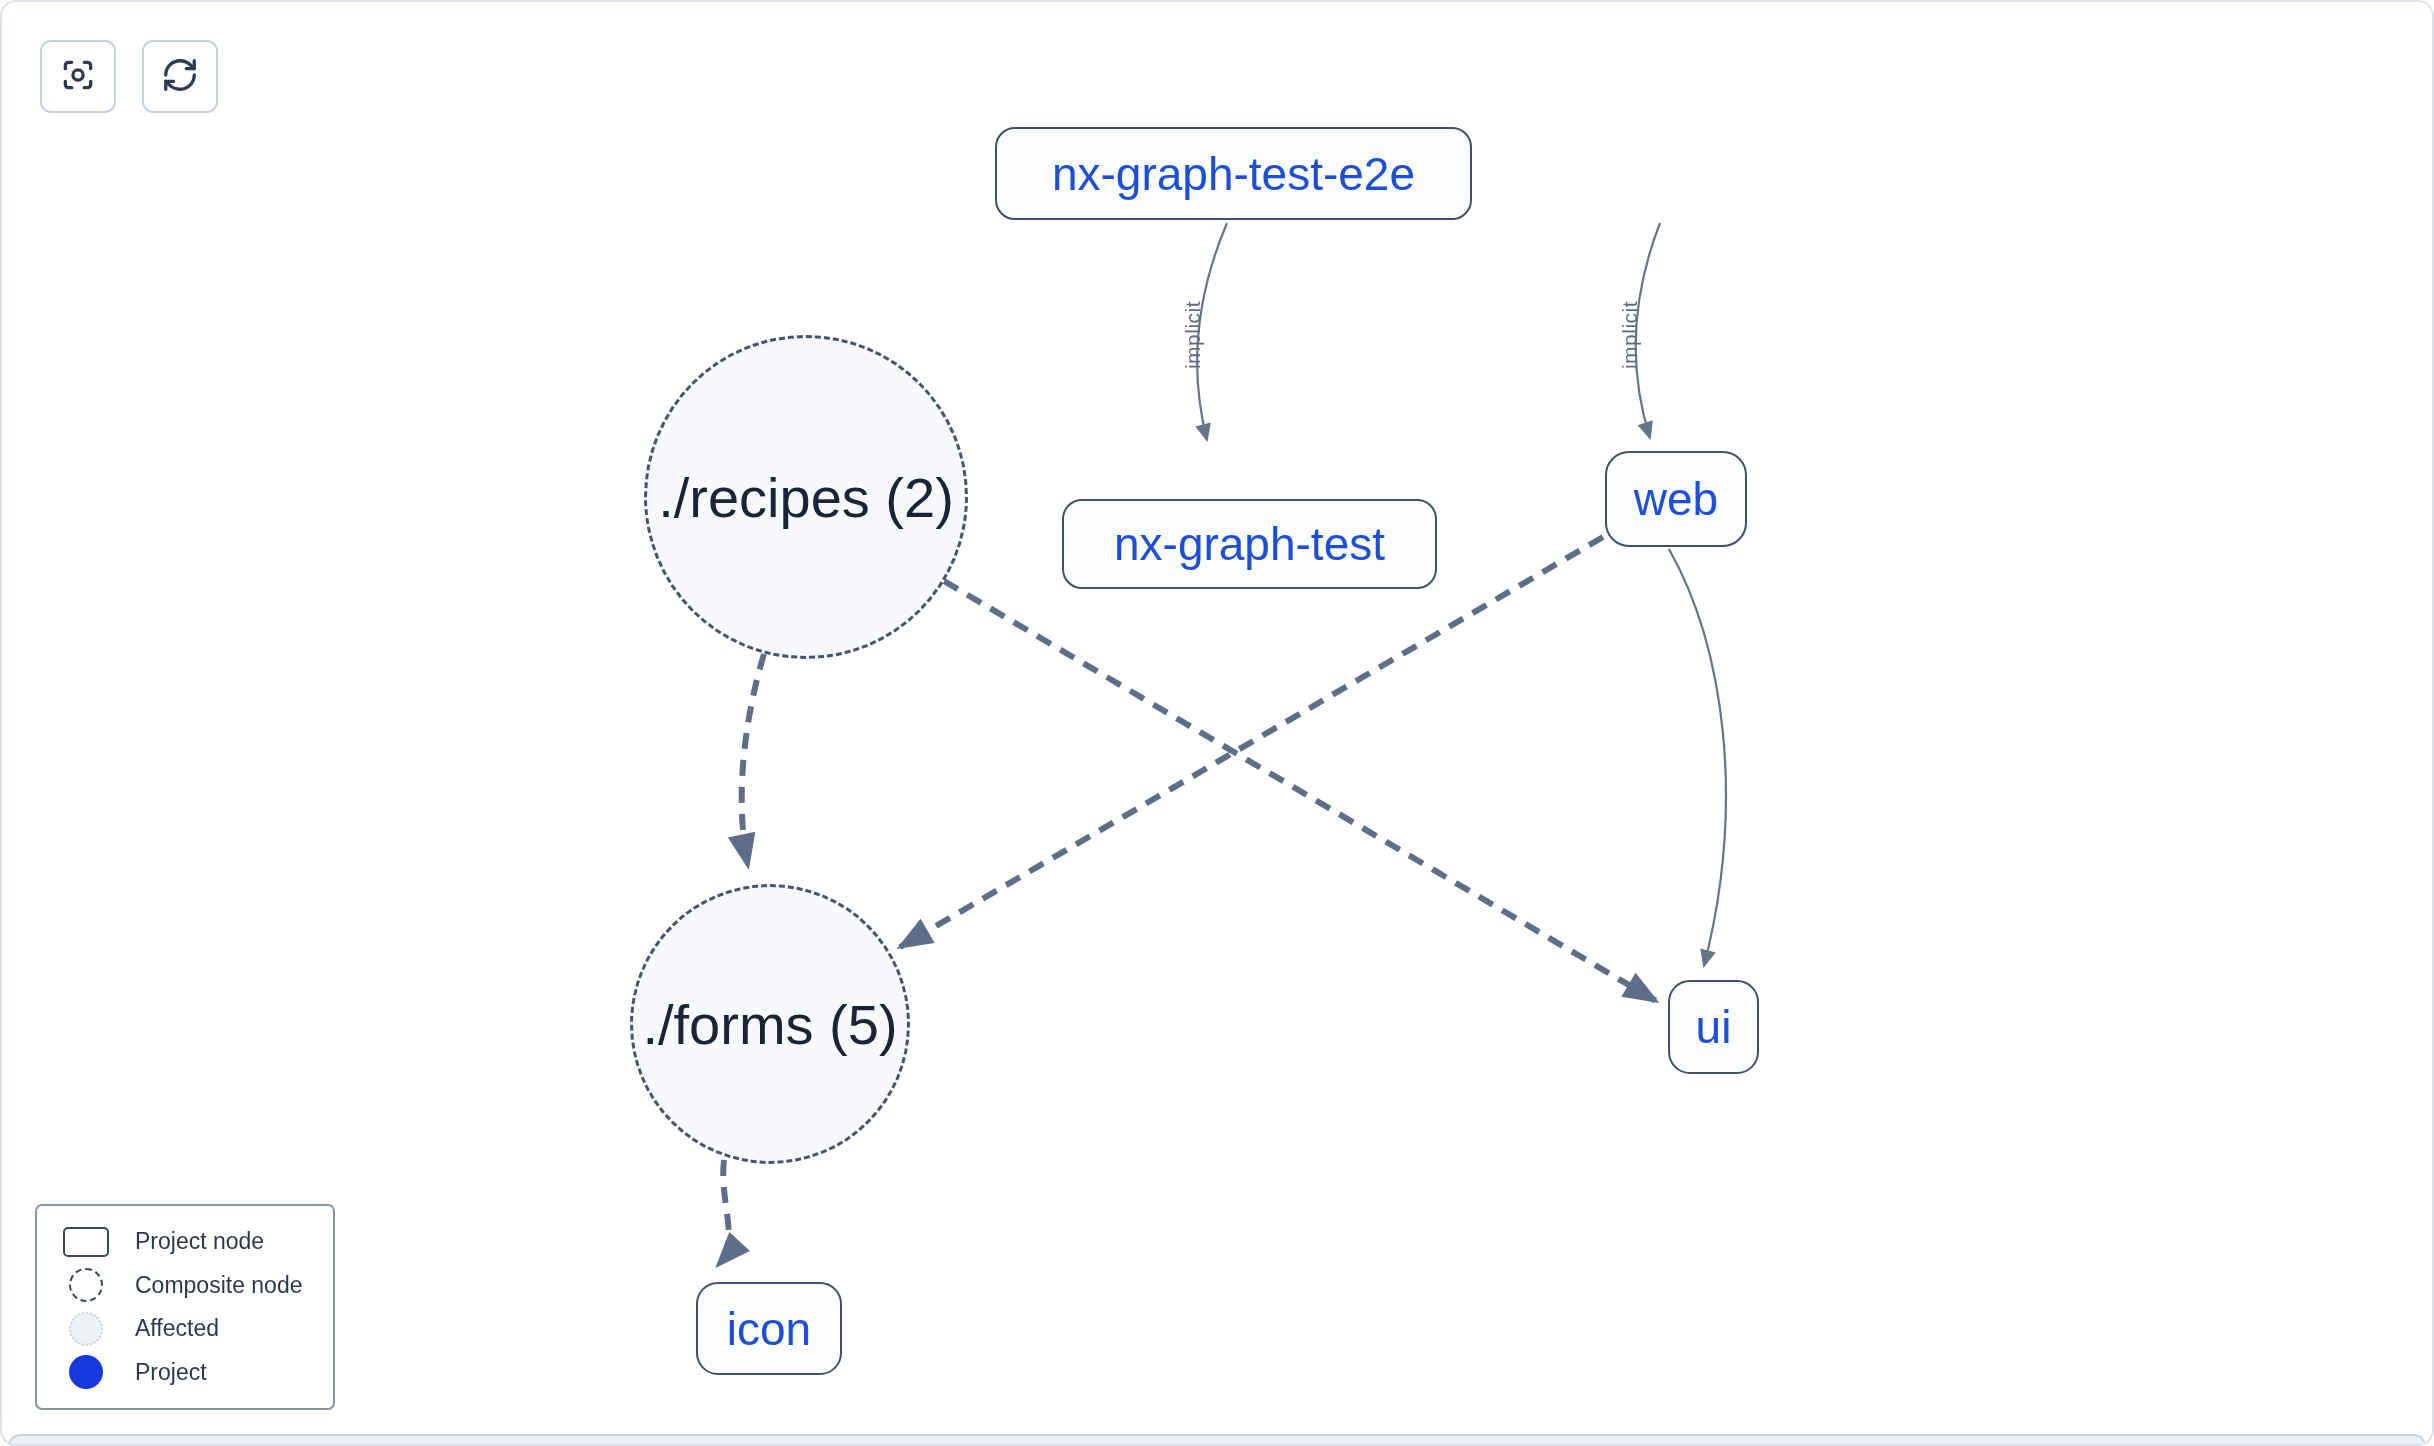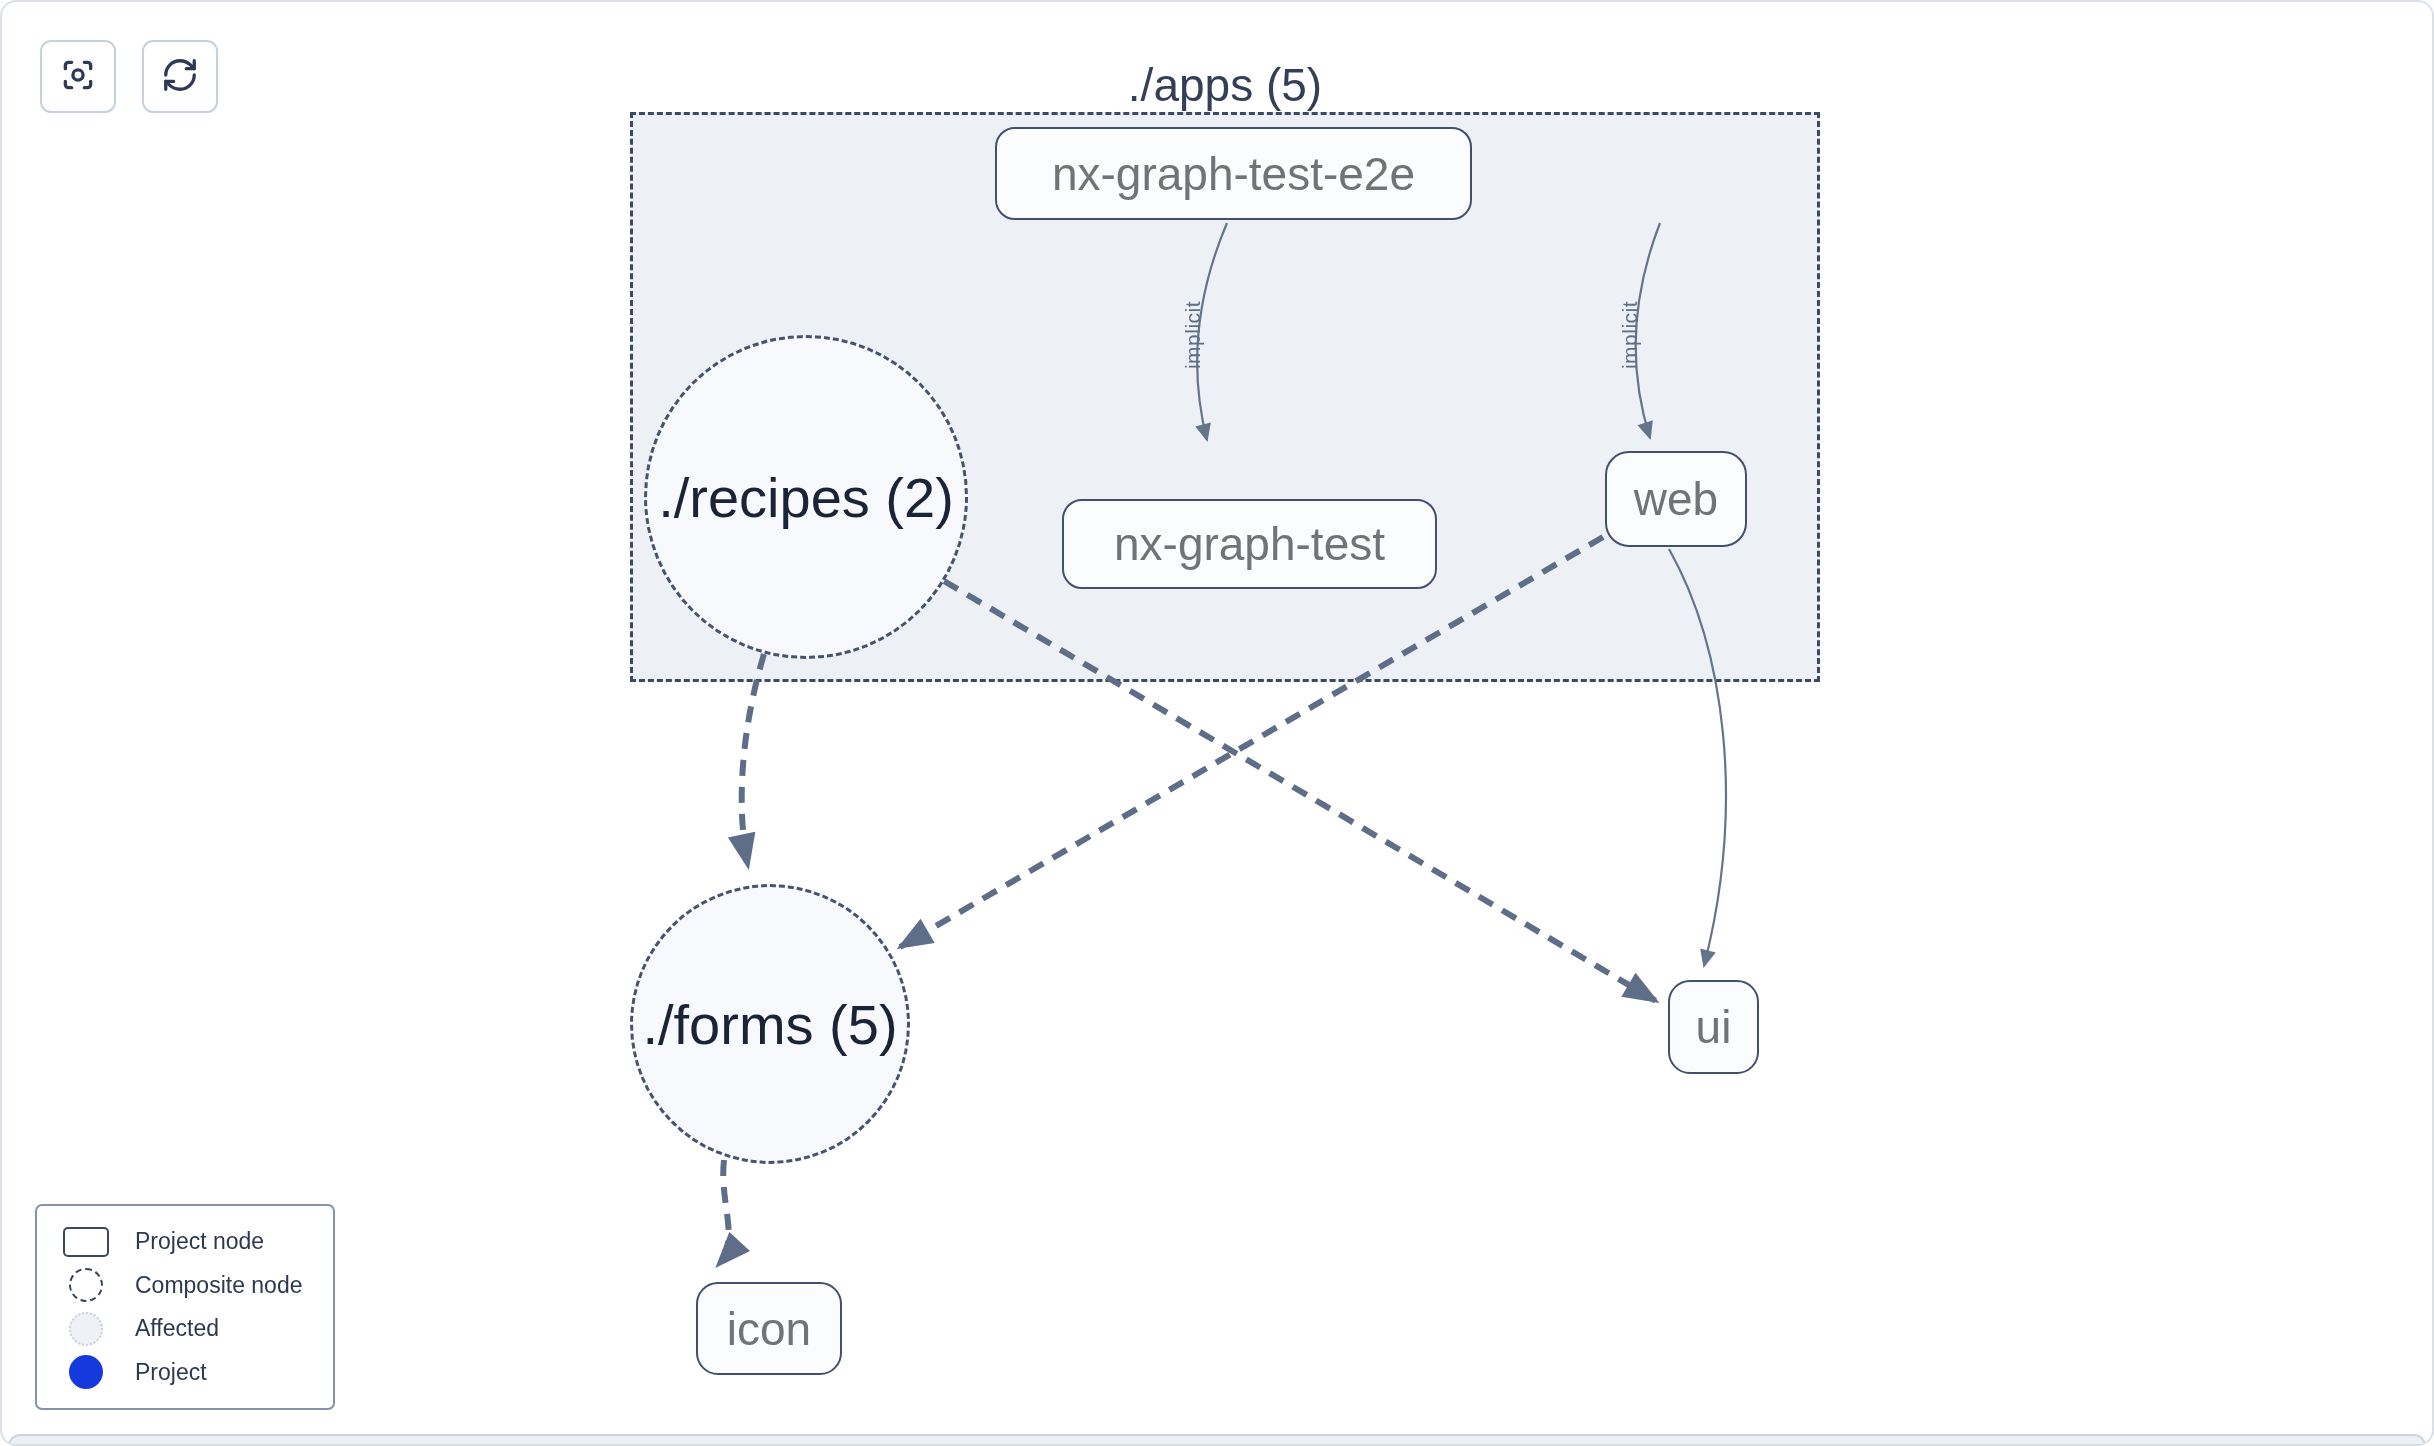--- a/index.html
+++ b/index.html
@@ -32,21 +32,21 @@
   .edge-thick { stroke: #5e6d88; stroke-width: 6px; fill: none; stroke-dasharray: 16 11; }
   .edge-label {
     position: absolute; transform: translate(-50%,-50%) rotate(-90deg);
     font-size: 21px; color: #5e6d88; white-space: nowrap; z-index: 3; letter-spacing: 0.5px;
   }
   
   .pnode {
     position: absolute; background: #fbfcfe;
     border: 2.5px solid #42506b; border-radius: 20px;
     display: flex; align-items: center; justify-content: center;
-    font-size: 46px; color: #737373; z-index: 4; cursor: pointer; white-space: nowrap;
+    font-size: 46px; color: #1d4ed8; z-index: 4; cursor: pointer; white-space: nowrap;
   }
   .cnode {
     position: absolute; background: #f7f9fc;
     border: 3px dashed #46536e; border-radius: 50%;
     display: flex; align-items: center; justify-content: center;
     font-size: 56px; color: #1a2436; z-index: 4; cursor: pointer; white-space: nowrap;
   }
   #n-nx-graph-test-e2e { left: 993px;  top: 125px;  width: 477px; height: 93px; }
   #n-web-e2e           { left: 1547px; top: 128px;  width: 256px; height: 90px; }
   #n-nx-graph-test     { left: 1060px; top: 449px;  width: 375px; height: 90px; margin-top: 48px; }
@@ -75,23 +75,20 @@
     border-radius: 12px 12px 0 0; z-index: 15;
   }
 </style>
 </head>
 <body>
 
 <div class="frame">
 
   <div style="position:absolute; inset:0;">
 
-    <div class="cluster cluster-apps">
-      <div class="cluster-label">./apps (5)</div>
-    </div>
 
     <svg class="edges" width="2434" height="1446" viewBox="0 0 2434 1446">
       <defs>
         <marker id="ah-sm" markerUnits="userSpaceOnUse" markerWidth="22" markerHeight="18" refX="17" refY="9" orient="auto">
           <path d="M1 1 L19 9 L1 17 Z" fill="#64748b"></path>
         </marker>
         <marker id="ah-lg" markerUnits="userSpaceOnUse" markerWidth="42" markerHeight="34" refX="34" refY="17" orient="auto">
           <path d="M2 3 L38 17 L2 31 Z" fill="#5e6d88"></path>
         </marker>
       </defs>

